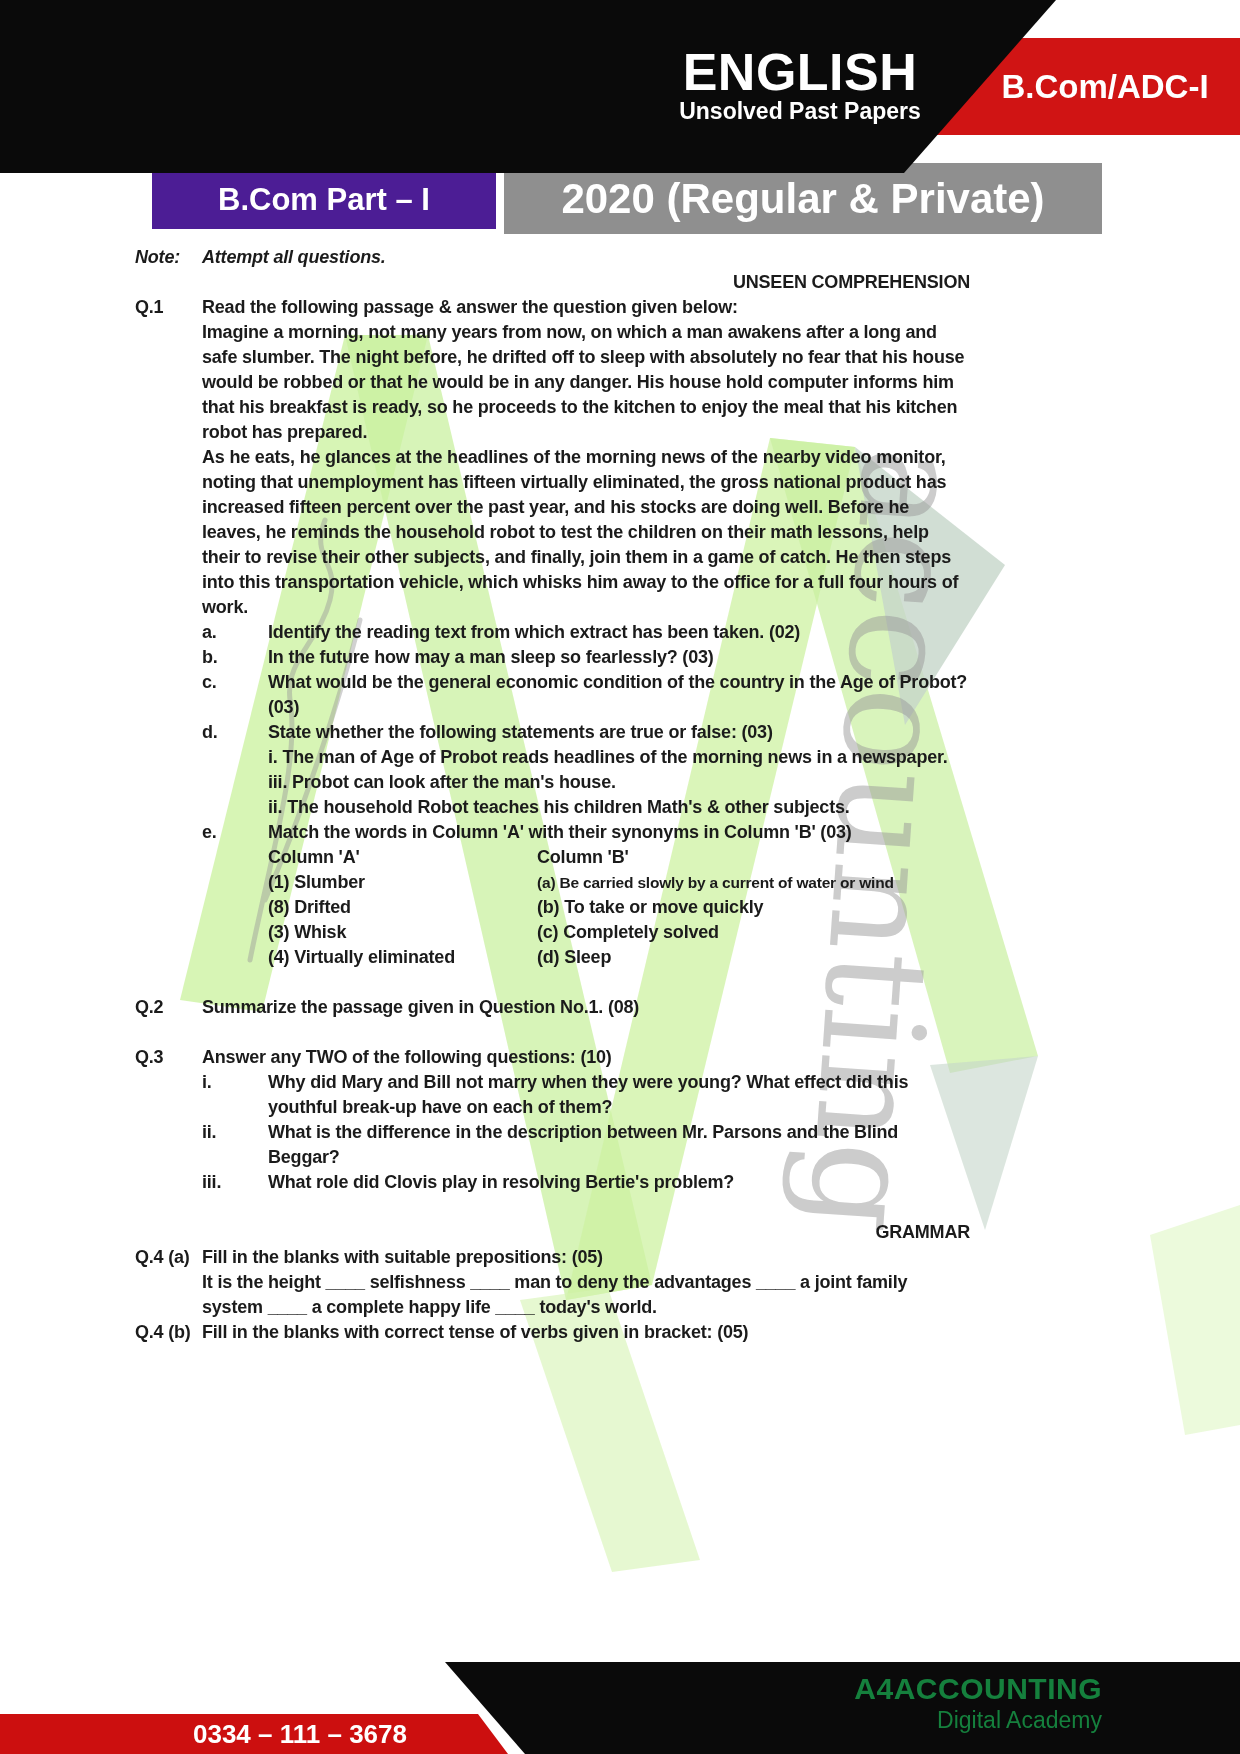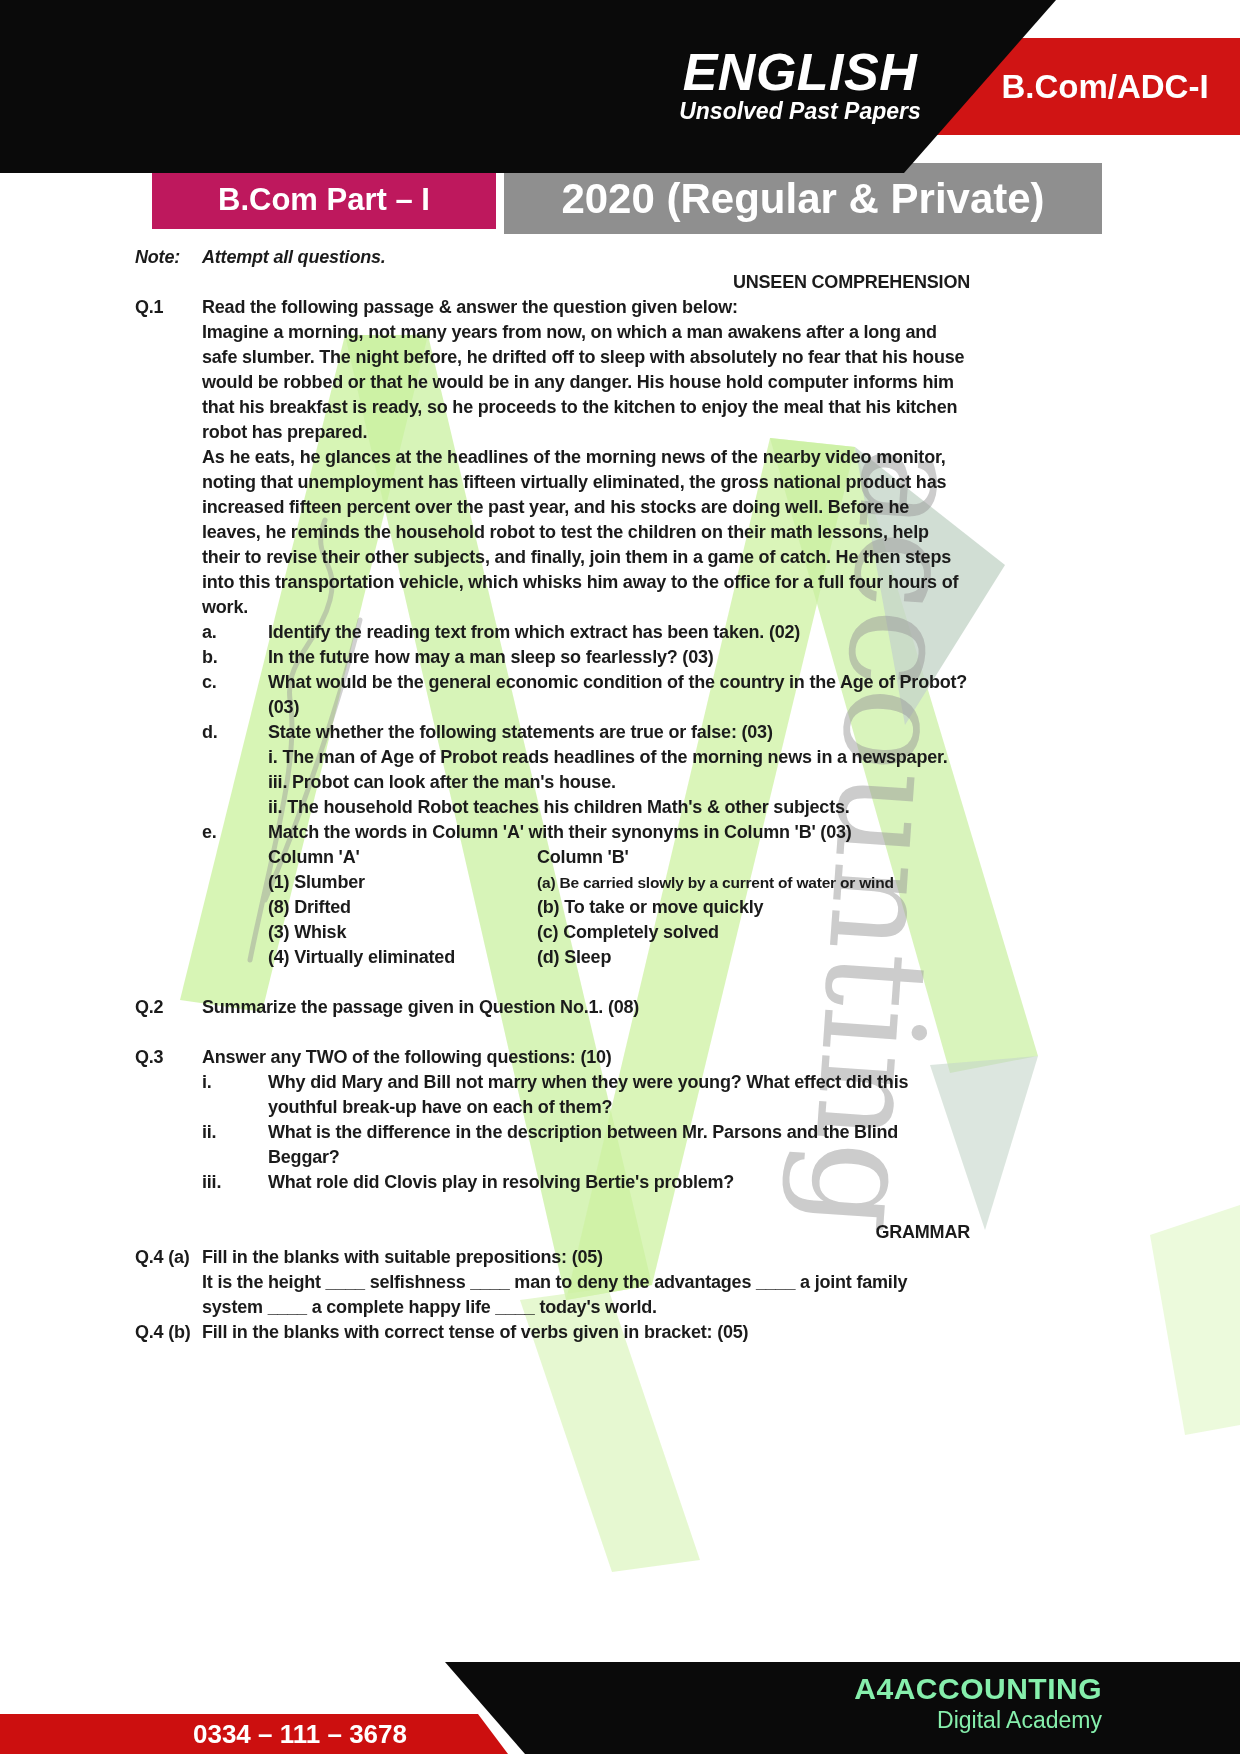--- a/index.html
+++ b/index.html
@@ -6,32 +6,32 @@
   .page{
     position:relative;width:1240px;height:1754px;margin:0 auto;
     background:#ffffff;overflow:hidden;
     font-family:"Liberation Sans",sans-serif;
   }
   
   .watermark{position:absolute;top:0;left:0;width:1240px;height:1754px;z-index:0;}
   
   .hdr-black{
     position:absolute;top:0;left:0;width:1240px;height:173px;background:#0a0a0a;
-    clip-path:polygon(0 0,1056px 0,904px 100%,0 100%);z-index:3;color:#fff;font-style:italic;
+    clip-path:polygon(0 0,1056px 0,904px 100%,0 100%);z-index:3;color:#fff;
   }
   .hdr-text{position:absolute;top:46px;left:610px;width:380px;text-align:center;}
   .hdr-title{font-size:52px;font-weight:700;letter-spacing:0.5px;line-height:1;}
   .hdr-subtitle{font-size:23px;font-weight:700;}
   .hdr-badge{
     position:absolute;top:38px;left:900px;width:340px;height:97px;background:#d01414;z-index:2;
     display:flex;align-items:center;justify-content:center;box-sizing:border-box;padding-left:70px;
     color:#fff;font-size:33px;font-weight:700;
   }
   .part-box{
-    position:absolute;top:170px;left:152px;width:344px;height:59px;background:#be185d;z-index:2;
+    position:absolute;top:170px;left:152px;width:344px;height:59px;background:#4c1d95;z-index:2;
     display:flex;align-items:center;justify-content:center;color:#fff;font-size:31px;font-weight:700;
   }
   .session-box{
     position:absolute;top:163px;left:504px;width:598px;height:71px;background:#8f8f8f;z-index:2;
     display:flex;align-items:center;justify-content:center;color:#fff;font-size:42px;font-weight:700;
     white-space:nowrap;
   }
   
   .content{
     position:absolute;top:245px;left:135px;width:835px;z-index:1;
@@ -48,21 +48,21 @@
   .stmts{max-width:700px;}
   .match-row{display:flex;}
   .mA{width:269px;flex-shrink:0;}
   .mB{flex:1;}
   .small{font-size:15.5px;}
   .mt25{margin-top:25px;}
   
   .ftr-black{
     position:absolute;top:1662px;left:0;width:1240px;height:92px;background:#0a0a0a;z-index:3;
     clip-path:polygon(445px 0,1240px 0,1240px 100%,525px 100%);
-    box-sizing:border-box;padding:10px 138px 0 0;text-align:right;color:#86efac;
+    box-sizing:border-box;padding:10px 138px 0 0;text-align:right;color:#15803d;
   }
   .ftr-brand{font-size:30px;font-weight:700;line-height:33px;letter-spacing:0.5px;}
   .ftr-tagline{font-size:23px;font-weight:400;line-height:30px;}
   .ftr-red{
     position:absolute;top:1714px;left:0;width:520px;height:40px;background:#cc0f0f;z-index:3;
     clip-path:polygon(0 0,478px 0,508px 100%,0 100%);
     display:flex;align-items:center;justify-content:center;box-sizing:border-box;padding-left:80px;
     color:#fff;font-size:26px;font-weight:700;
   }
 </style>

